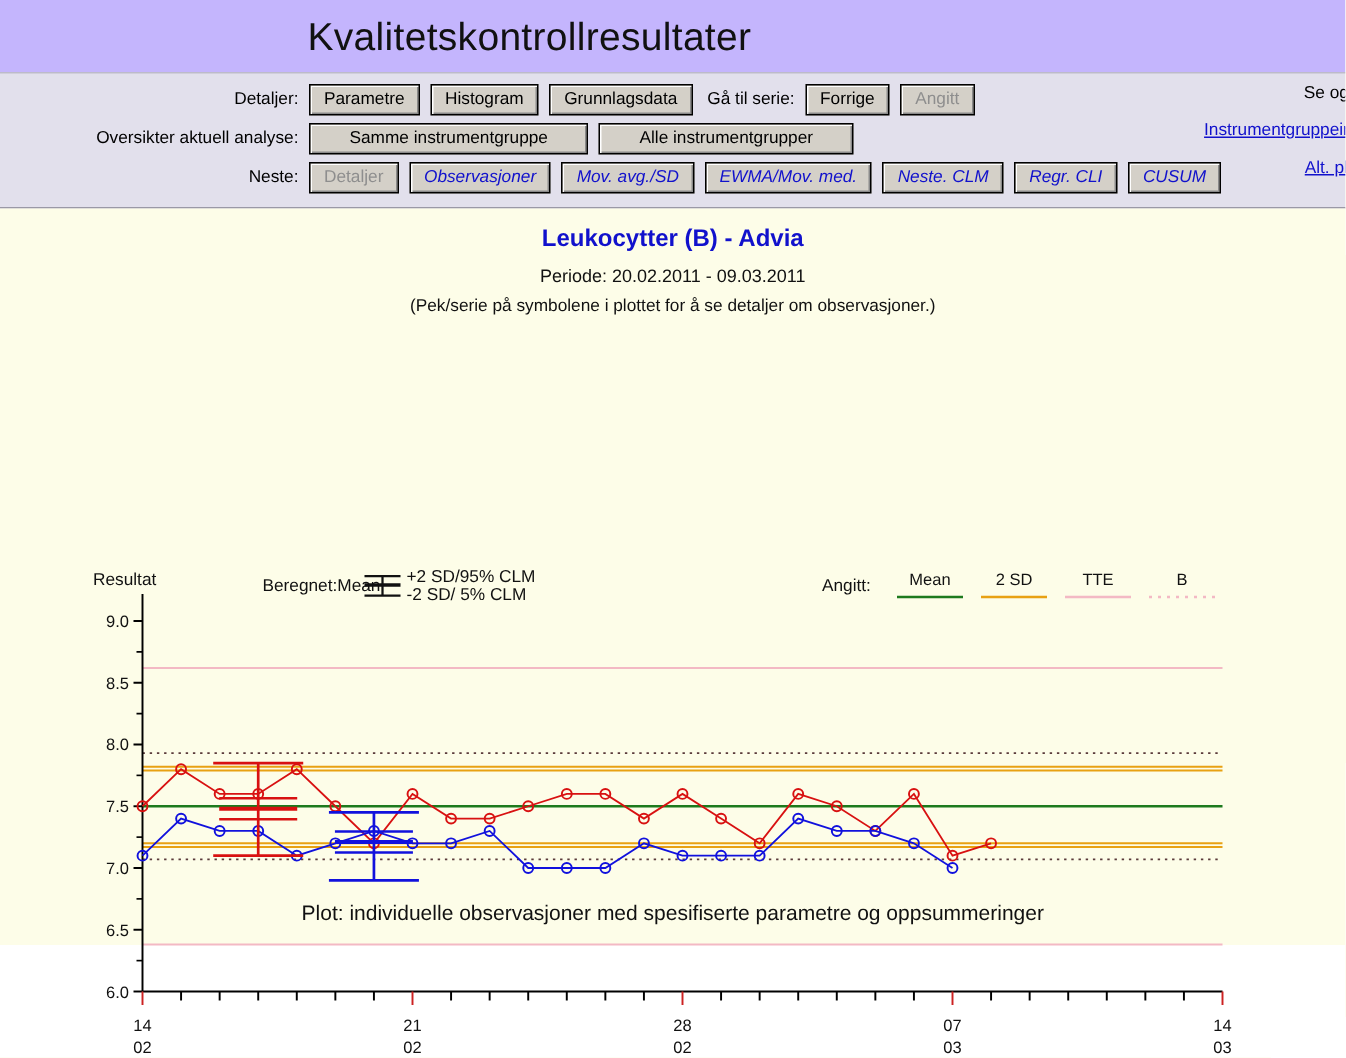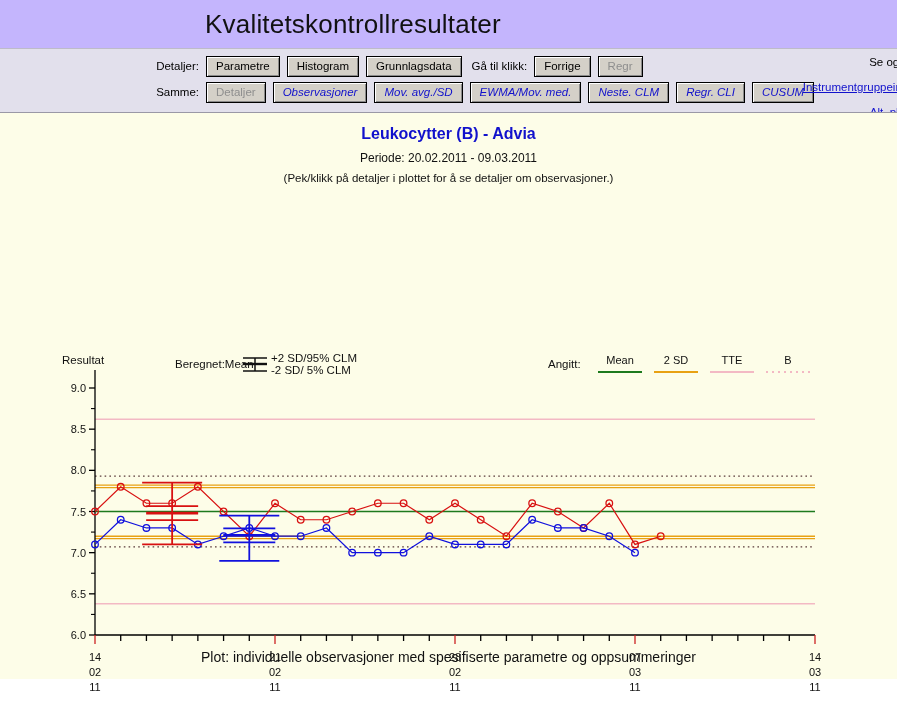--- a/index.html
+++ b/index.html
@@ -69,21 +69,21 @@
   }
   .rl{ position:absolute; right:-8px; white-space:nowrap; }
   .rl.a{ top:7px; color:#000; }
   .rl.b{ top:32px; }
   .rl.c{ top:57px; }
   .rl a{ color:#1111cc; text-decoration:underline; }
 
   
   .chart-panel{
     background:#fdfde8;
-    height:566px;
+    height:491px;
     position:relative;
   }
   .chart-head{ text-align:center; padding-top:12px; }
   .chart-title{
     color:#1111cc; font-size:16px; font-weight:bold; margin:0 0 8px 0;
   }
   .chart-period{ font-size:12px; color:#111; margin-bottom:7px; }
   .chart-hint{ font-size:11.5px; color:#111; }
 
   .plot-wrap{ position:absolute; left:0; top:232px; width:897px; height:420px; }
@@ -101,28 +101,33 @@
   <div class="app-title">Kvalitetskontrollresultater</div>
 </div>
 
 <div class="toolbar">
 
   <div class="tb-row">
     <span class="tb-label r1">Detaljer:</span>
     <button class="btn">Parametre</button>
     <button class="btn">Histogram</button>
     <button class="btn">Grunnlagsdata</button>
-    <span class="inline-label">Gå til klikk:</span>
+    <span class="inline-label">Gå til serie:</span>
     <button class="btn">Forrige</button>
-    <button class="btn disabled">Regr</button>
-  </div>
-
+    <button class="btn disabled">Angitt</button>
+  </div>
 
   <div class="tb-row">
-    <span class="tb-label r3">Samme:</span>
+    <span class="tb-label r2">Oversikter aktuell analyse:</span>
+    <button class="btn wide">Samme instrumentgruppe</button>
+    <button class="btn wide">Alle instrumentgrupper</button>
+  </div>
+
+  <div class="tb-row">
+    <span class="tb-label r3">Neste:</span>
     <button class="btn disabled">Detaljer</button>
     <button class="btn blue">Observasjoner</button>
     <button class="btn blue">Mov. avg./SD</button>
     <button class="btn blue">EWMA/Mov. med.</button>
     <button class="btn blue">Neste. CLM</button>
     <button class="btn blue">Regr. CLI</button>
     <button class="btn blue">CUSUM</button>
   </div>
 
   <div class="right-links">
@@ -130,21 +135,21 @@
     <div class="rl b"><a href="#">Instrumentgruppeinf</a></div>
     <div class="rl c"><a href="#">Alt. plo</a></div>
   </div>
 </div>
 
 <div class="chart-panel">
 
   <div class="chart-head">
     <div class="chart-title">Leukocytter (B) - Advia</div>
     <div class="chart-period">Periode: 20.02.2011 - 09.03.2011</div>
-    <div class="chart-hint">(Pek/klikk på detaljer i plottet for å se detaljer om observasjoner.)</div>
+    <div class="chart-hint">(Pek/serie på symbolene i plottet for å se detaljer om observasjoner.)</div>
   </div>
 
   <div class="plot-wrap">
     <svg class="plot" width="897" height="420" viewBox="0 0 897 420">
       <g id="plot-root">
           <line x1="95" x2="815" y1="74.28666666666672" y2="74.28666666666672" stroke="#f3b9c4" stroke-width="1.4"></line>
           <line x1="95" x2="815" y1="131.0966666666667" y2="131.0966666666667" stroke="#5a3a3a" stroke-width="1.3" stroke-dasharray="1.6,3.2"></line>
           <line x1="95" x2="815" y1="140.1533333333333" y2="140.1533333333333" stroke="#e8a112" stroke-width="1.4"></line>
           <line x1="95" x2="815" y1="142.62333333333333" y2="142.62333333333333" stroke="#e8a112" stroke-width="1.4"></line>
           <line x1="95" x2="815" y1="166.5" y2="166.5" stroke="#1d7a1d" stroke-width="1.6"></line>

